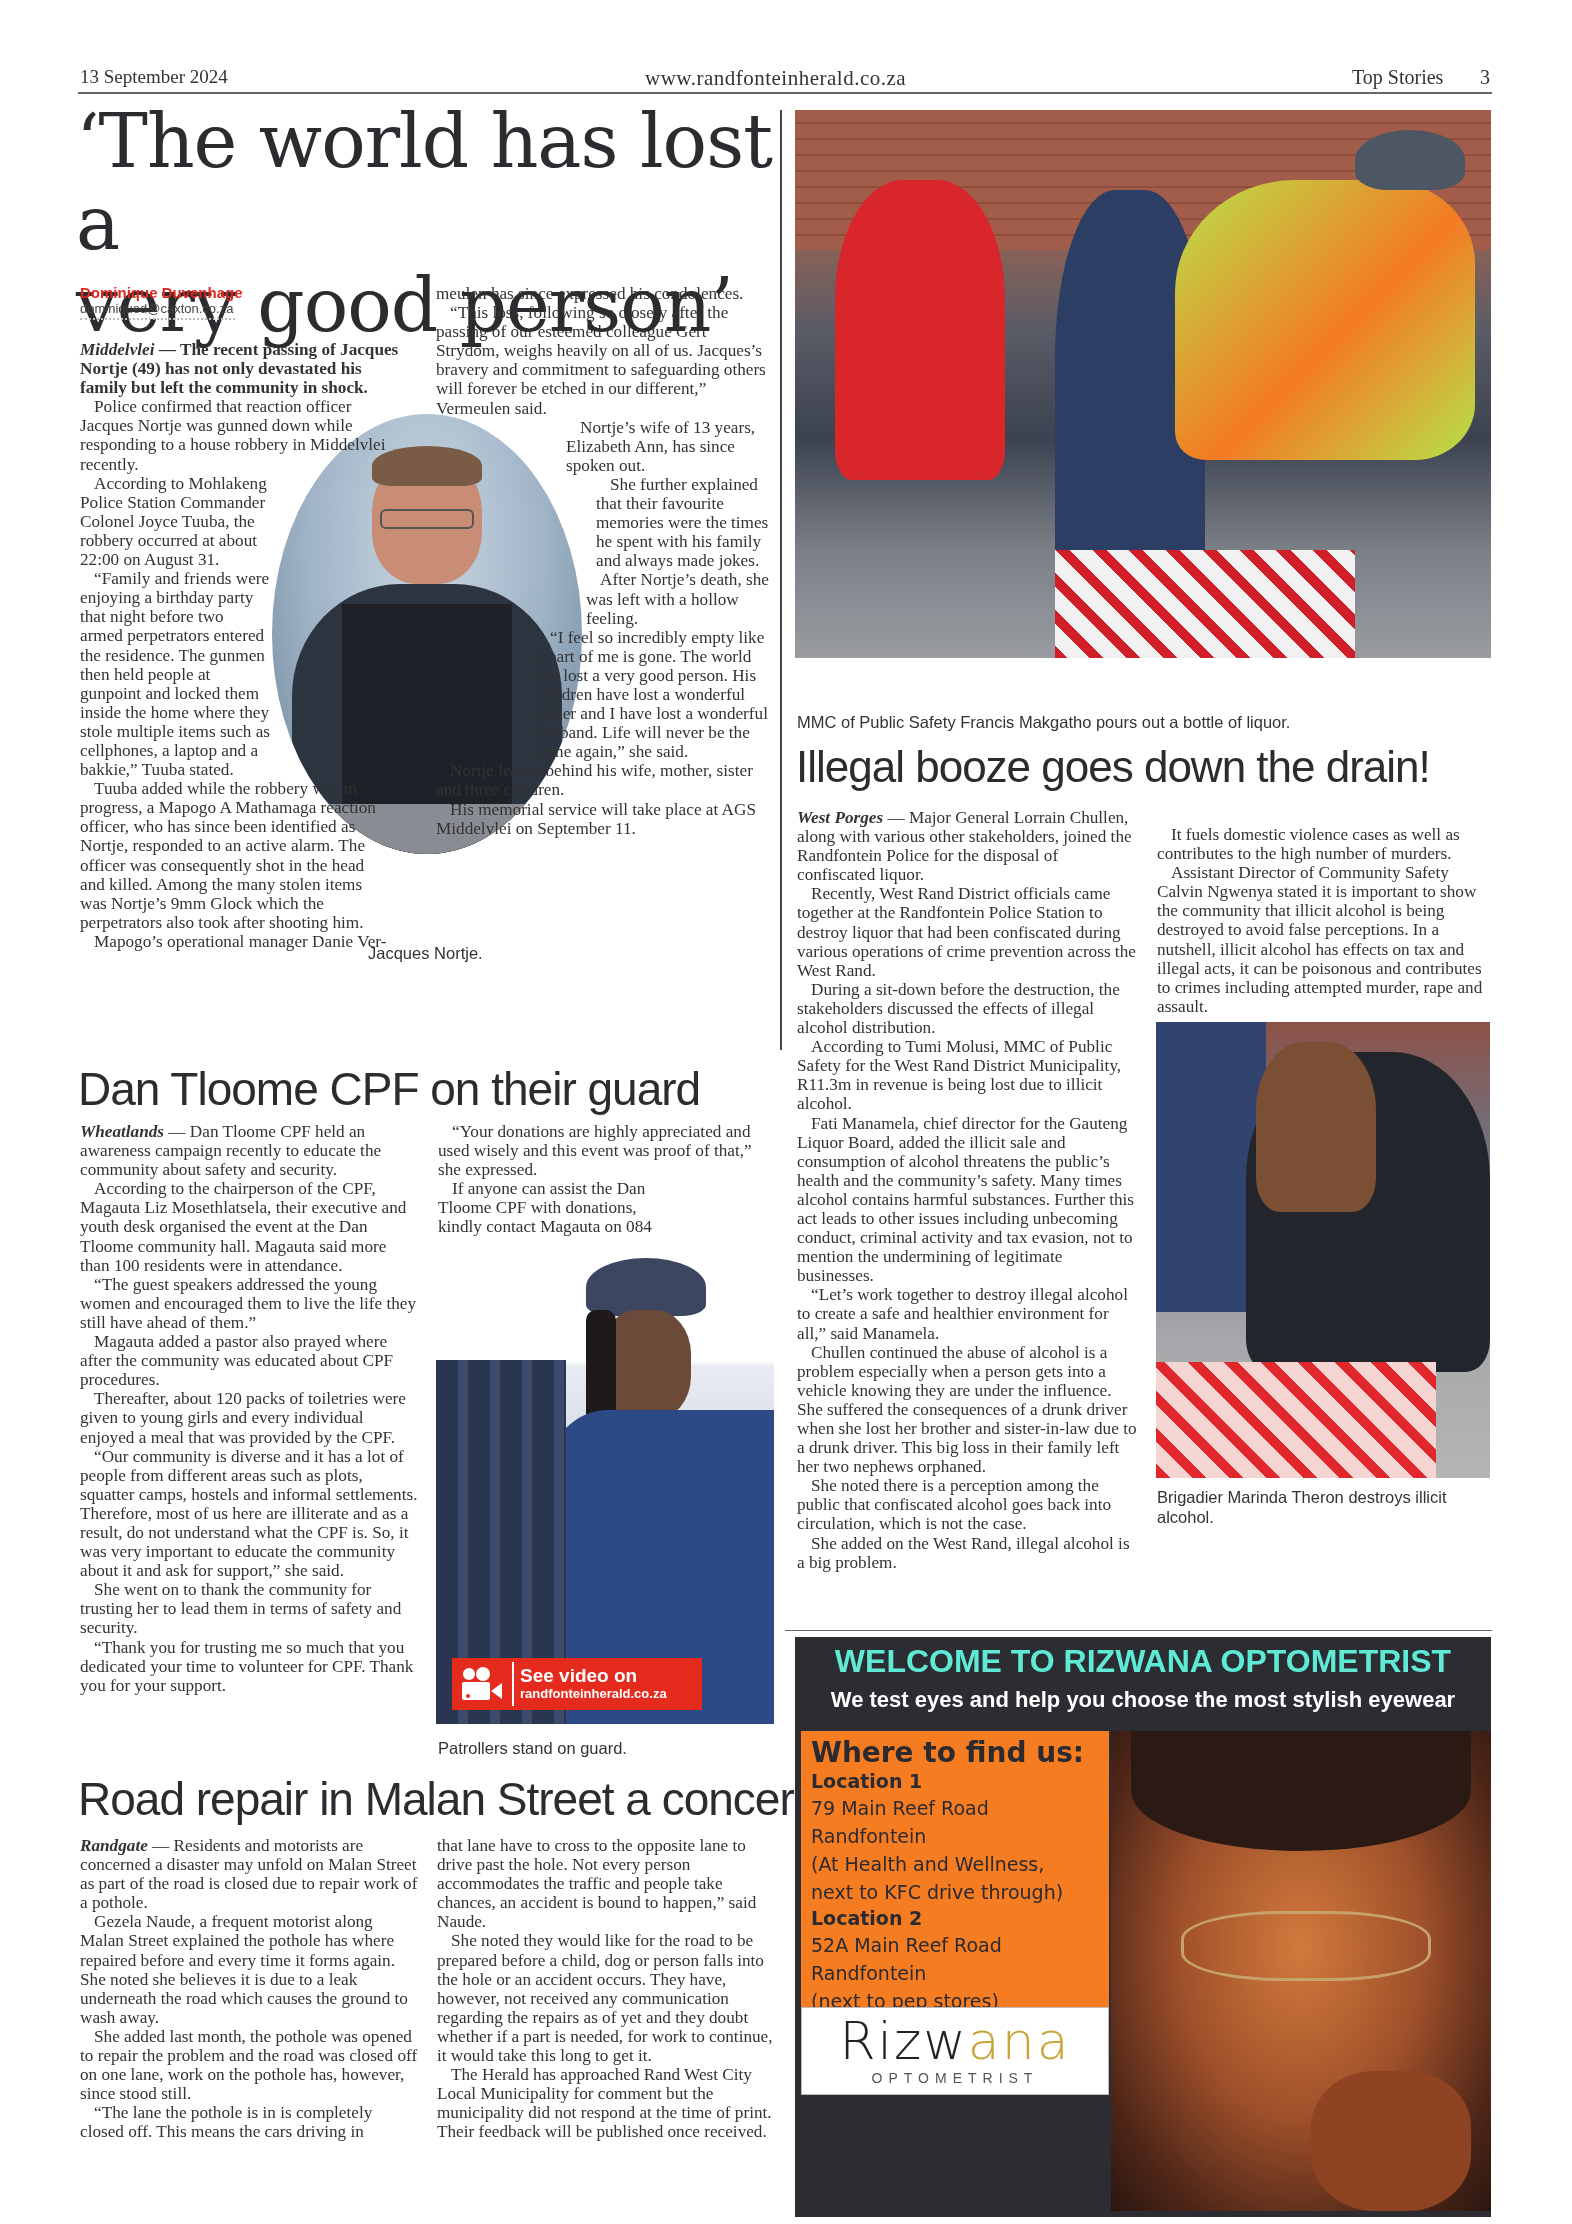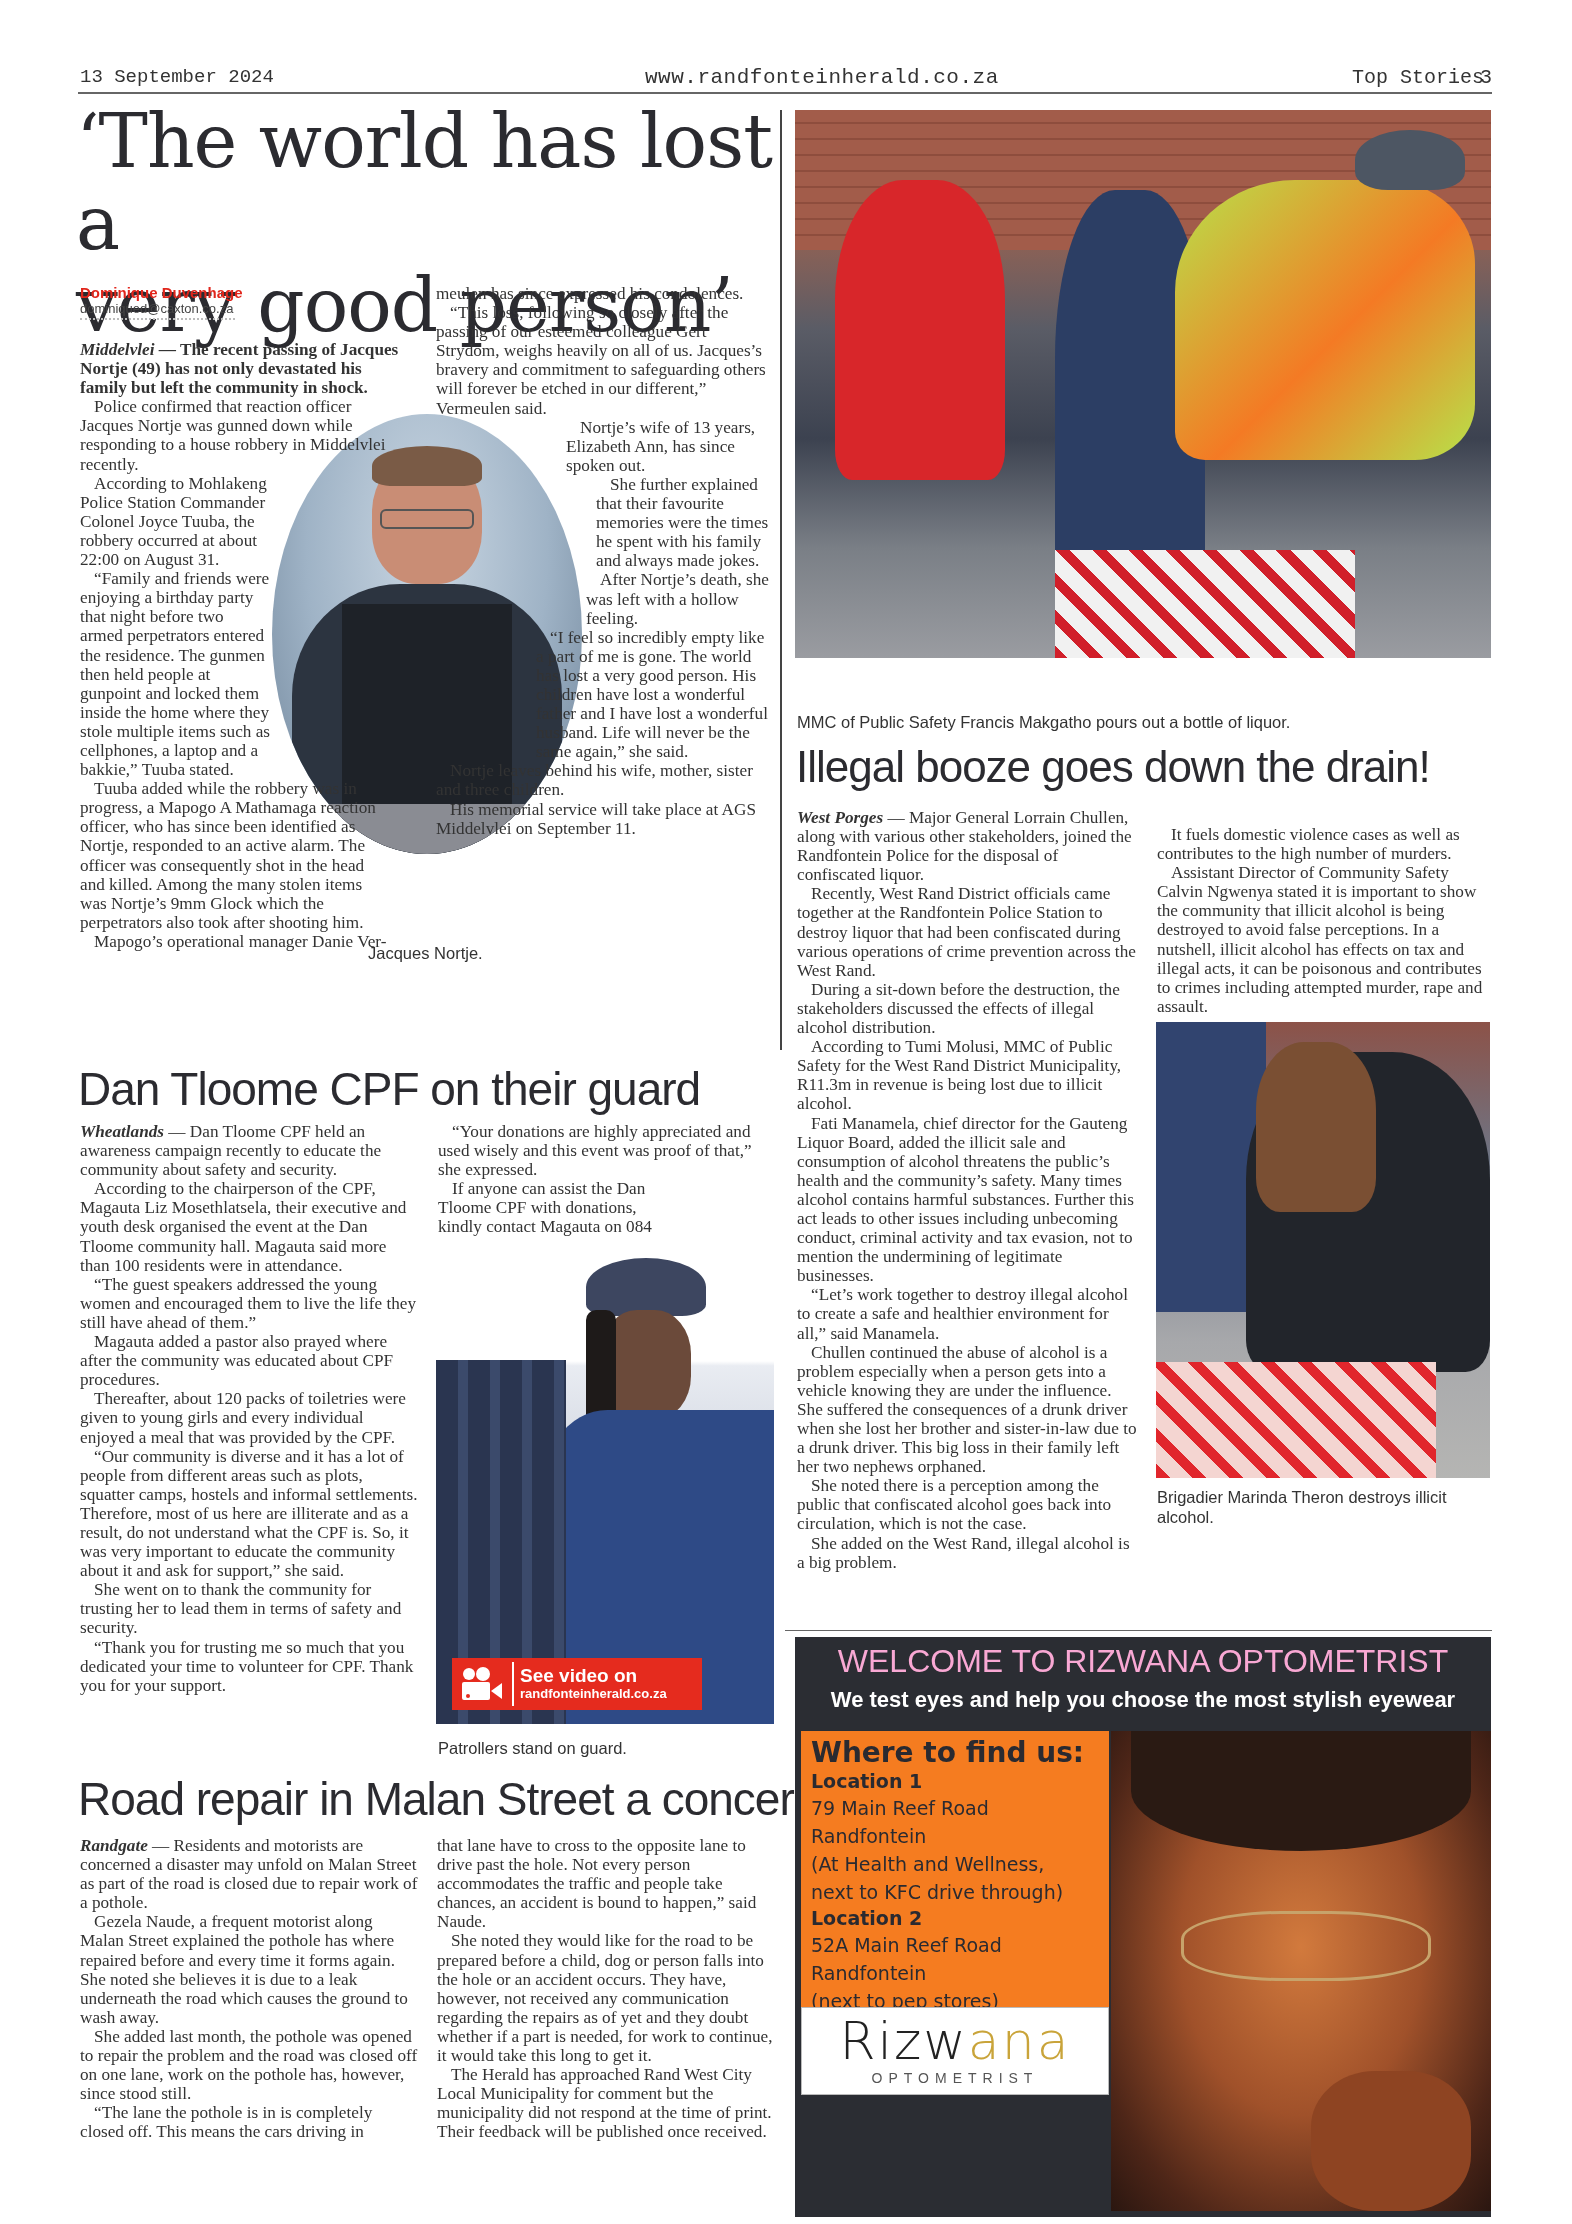--- a/index.html
+++ b/index.html
@@ -1,34 +1,34 @@
 <!DOCTYPE html>
 <html><head>
 <meta charset="utf-8">
 <style>
   * { box-sizing: border-box; margin: 0; padding: 0; }
   html, body { width: 1572px; height: 2224px; background: #fff; overflow: hidden; }
   body { position: relative; font-family: "Liberation Serif", serif; color: #2a2a2e; }
   .abs { position: absolute; }
-  .hdr-text { font-family: Liberation Mono, monospace; font-size: 19px; color: #333; }
+  .hdr-text { font-family: Liberation Serif, serif; font-size: 19px; color: #333; }
   .rule { background: #666; height: 2px; }
   .vrule { background: #444; width: 2px; }
   .headline-serif { font-family: "DejaVu Serif", "Liberation Serif", serif; font-weight: normal; color: #2b2b30; letter-spacing: -1px; }
   .headline-sans { font-family: "Liberation Sans", sans-serif; font-weight: normal; color: #2b2b30; letter-spacing: -1px; }
   .body { font-size: 17.2px; line-height: 19.1px; color: #333; text-align: left; }
   .body p { text-indent: 14px; }
   .body p.first { text-indent: 0; }
   .dateline { font-style: italic; font-weight: bold; }
   .lead-bold { font-weight: bold; }
   .caption { font-family: "Liberation Sans", sans-serif; font-size: 16.5px; color: #333; line-height: 20px; }
   .byline-name { font-family: "Liberation Sans", sans-serif; font-weight: bold; color: #e1261c; font-size: 15px; }
   .byline-email { font-family: "Liberation Sans", sans-serif; color: #444; font-size: 13px; }
   .dots { border-bottom: 2px dotted #bbb; width: 155px; height: 4px; }
   .photo { overflow: hidden; }
-  .ad-title { font-family: "Liberation Sans", sans-serif; font-weight: normal; color: #f9a8d4; text-align: center; }
+  .ad-title { font-family: "Liberation Sans", sans-serif; font-weight: bold; color: #5eead4; text-align: center; }
   .ad-sub { font-family: "Liberation Sans", sans-serif; font-weight: bold; color: #fff; text-align: center; }
   .ad-loc { font-family: "DejaVu Sans", sans-serif; color: #2a2a30; }
   .video-badge { background: #e52b1e; color: #fff; font-family: "Liberation Sans", sans-serif; display: flex; align-items: center; }
 </style>
 </head>
 <body>
 
 <div class="abs hdr-text" style="left:80px; top:66px;">13 September 2024</div>
 <div class="abs hdr-text" style="left:645px; top:66px; font-size:21px; letter-spacing:0.5px;">www.randfonteinherald.co.za</div>
 <div class="abs hdr-text" style="left:1352px; top:66px; font-size:20px;">Top Stories</div>

